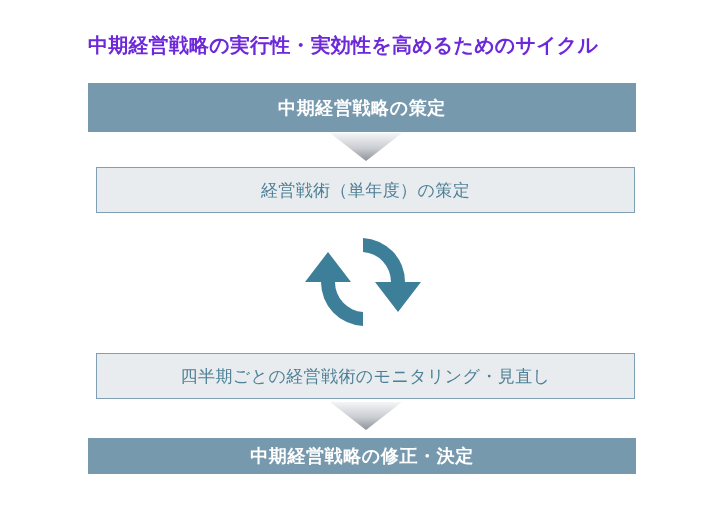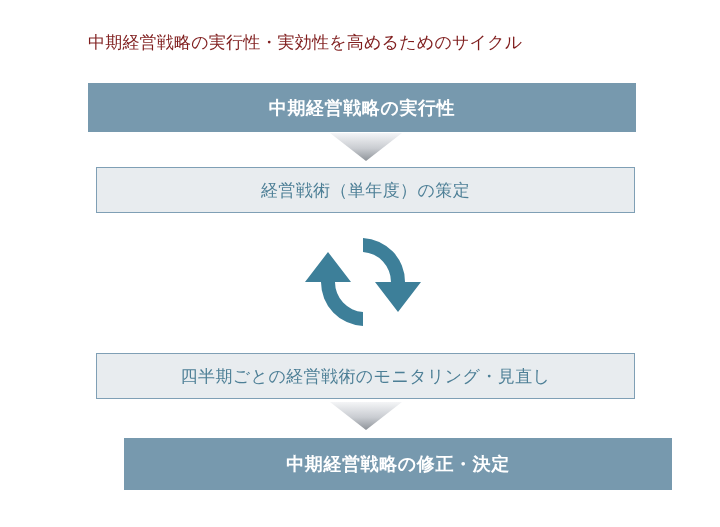--- a/index.html
+++ b/index.html
@@ -20,24 +20,24 @@
     background: #ffffff;
     overflow: hidden;
   }
 
   
   .diagram-title {
     position: absolute;
     left: 88px;
     top: 32px;
     width: 560px;
-    font-size: 17px;
-    font-weight: normal;
+    font-size: 20px;
+    font-weight: bold;
     letter-spacing: 0.2px;
-    color: #7f1d1d;
+    color: #6d28d9;
     line-height: 1.3;
     white-space: nowrap;
   }
 
   
   .bar-solid {
     position: absolute;
     left: 88px;
     width: 548px;
     height: 49px;
@@ -49,21 +49,21 @@
   }
   .bar-solid .bar-label {
     color: #ffffff;
     font-size: 18px;
     font-weight: bold;
     letter-spacing: 0.6px;
     line-height: 1;
     white-space: nowrap;
   }
   #bar-top    { top: 83px; }
-  #bar-bottom { top: 438px; height: 52px; margin-left: 36px; }
+  #bar-bottom { top: 438px; height: 36px; }
 
   
   .box-outline {
     position: absolute;
     left: 96px;
     width: 539px;
     height: 46px;
     background: #e8ecef;
     border: 1px solid #7f9fb5;
     display: flex;
@@ -104,21 +104,21 @@
   .cycle-icon svg { display: block; width: 100%; height: 100%; }
 </style>
 </head>
 <body>
 
 <div class="canvas">
 
   <div class="diagram-title">中期経営戦略の実行性・実効性を高めるためのサイクル</div>
 
   <div class="bar-solid" id="bar-top">
-    <span class="bar-label">中期経営戦略の実行性</span>
+    <span class="bar-label">中期経営戦略の策定</span>
   </div>
 
   <div class="arrow-down" id="arrow-one">
     <svg viewBox="0 0 72 28" preserveAspectRatio="none" aria-hidden="true">
       <defs>
         <linearGradient id="grad-arrow-1" x1="0" y1="0" x2="0" y2="1">
           <stop offset="0%" stop-color="#f4f5f7"></stop>
           <stop offset="55%" stop-color="#c9ccd1"></stop>
           <stop offset="100%" stop-color="#8e9399"></stop>
         </linearGradient>

